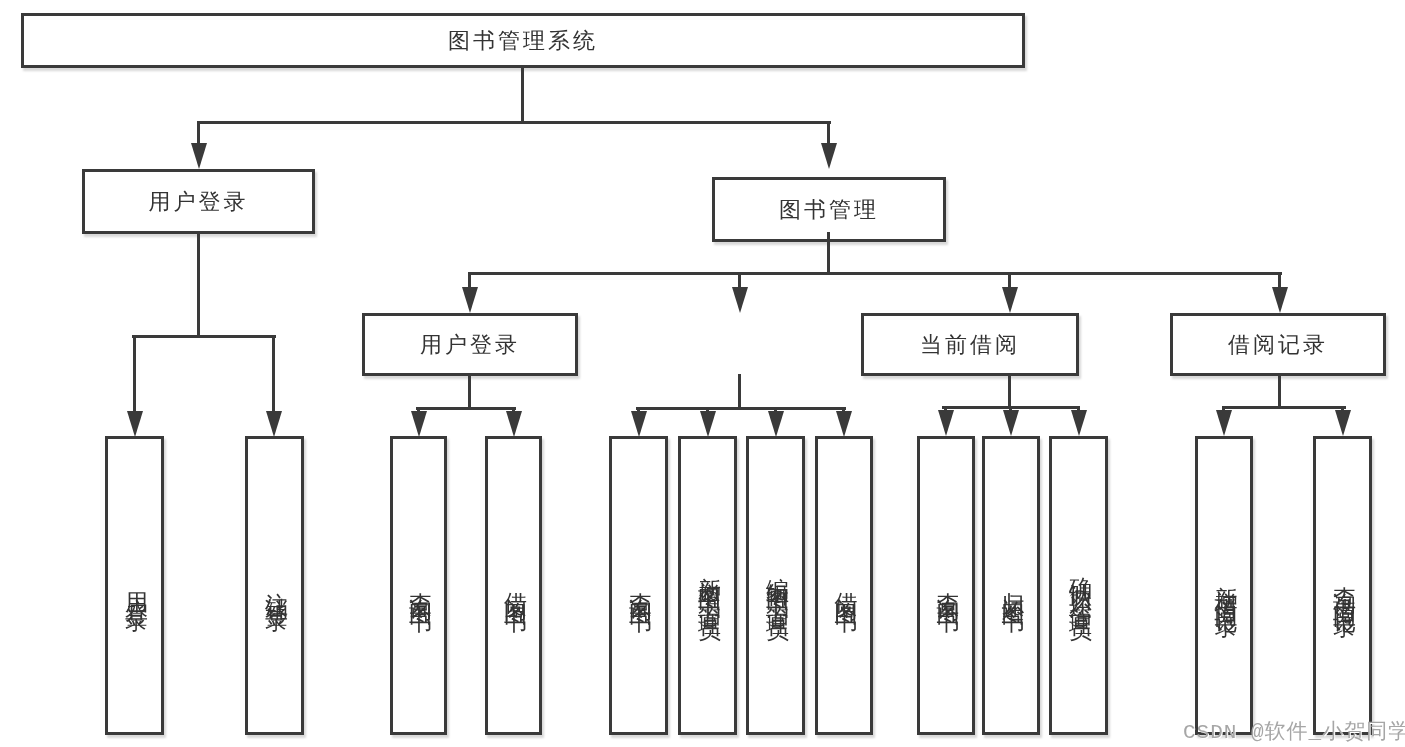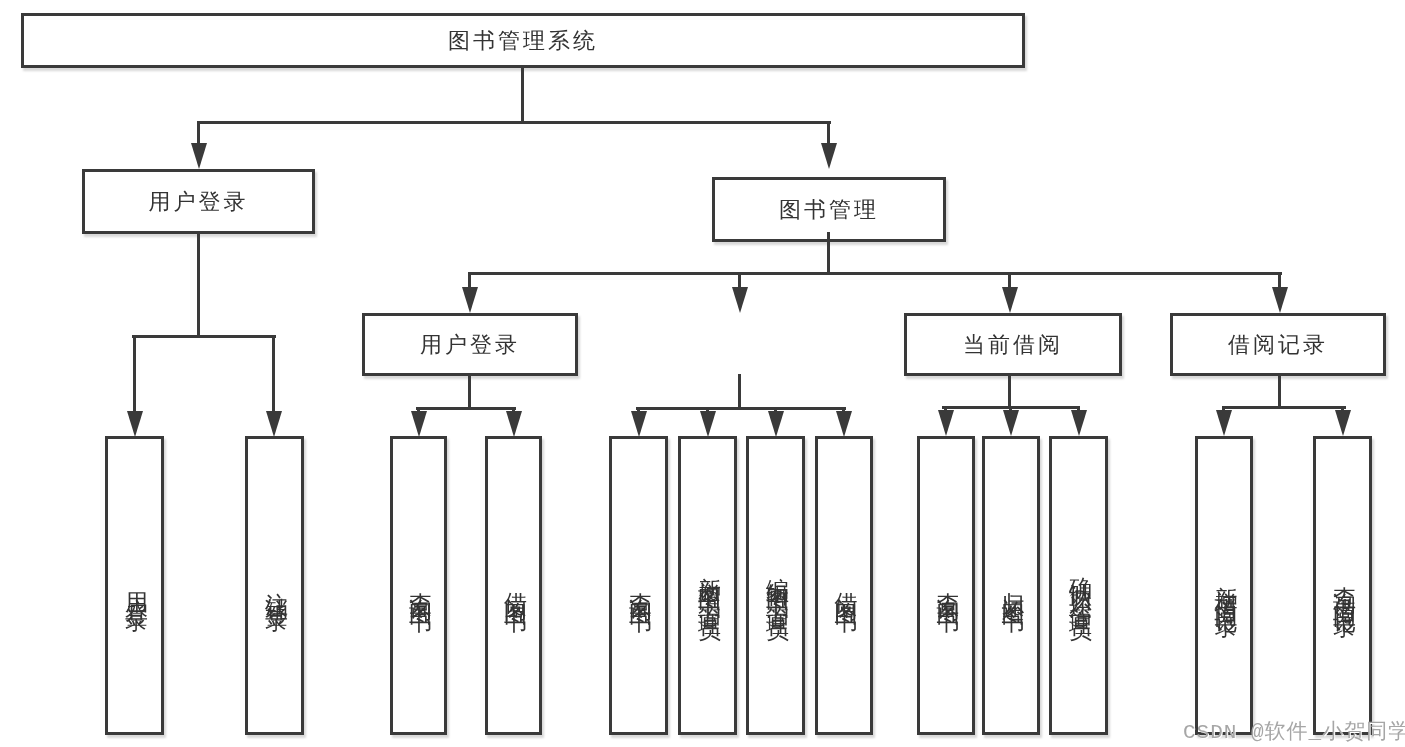--- a/index.html
+++ b/index.html
@@ -61,21 +61,21 @@
   <div class="vline" style="left:827px;top:232px;height:42px;"></div>
   <div class="hline" style="left:468px;top:272px;width:814px;"></div>
   <div class="arrow" style="left:468px;top:274px;height:13px;"></div>
   <div class="arrow" style="left:738px;top:274px;height:13px;"></div>
   <div class="arrow" style="left:1008px;top:274px;height:13px;"></div>
   <div class="arrow" style="left:1278px;top:274px;height:13px;"></div>
 
   <div class="box" style="left:362px;top:313px;width:216px;height:63px;">
     <span>用户登录</span>
   </div>
-  <div class="box" style="left:904px;top:313px;width:218px;height:63px;">
+  <div class="box" style="left:861px;top:313px;width:218px;height:63px;">
     <span>当前借阅</span>
   </div>
   <div class="box" style="left:1170px;top:313px;width:216px;height:63px;align-items:center;">
     <span>借阅记录</span>
   </div>
 
   <div class="vline" style="left:468px;top:374px;height:35px;"></div>
   <div class="hline" style="left:416px;top:407px;width:100px;"></div>
   <div class="arrow" style="left:417px;top:409px;height:2px;"></div>
   <div class="arrow" style="left:512px;top:409px;height:2px;"></div>

